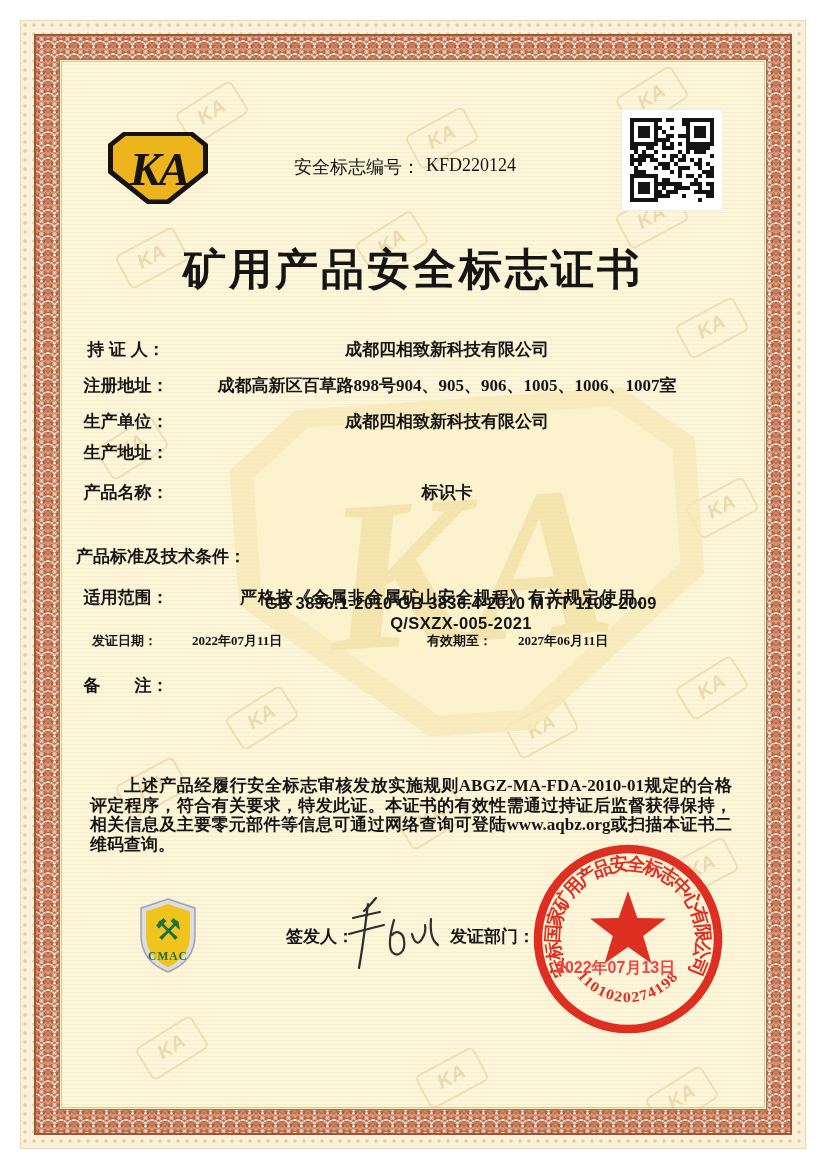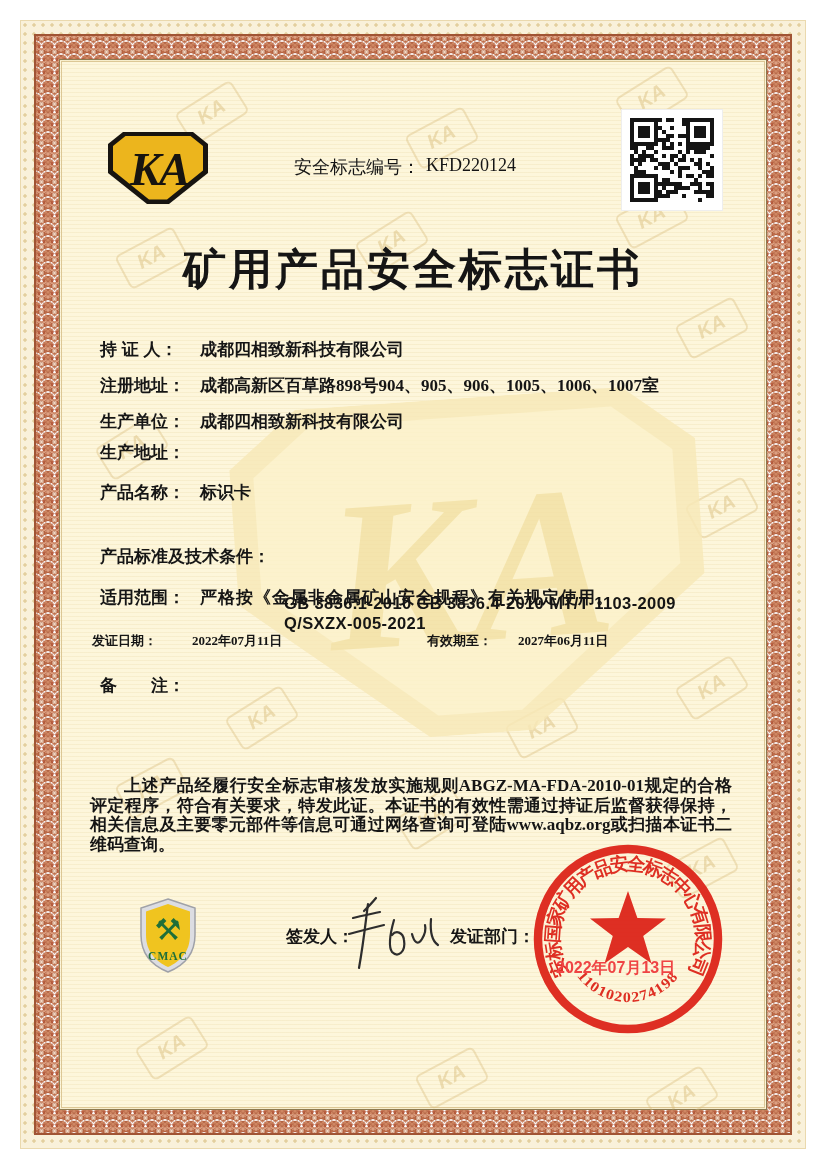--- a/index.html
+++ b/index.html
@@ -26,21 +26,21 @@
   .wm-card{position:absolute;width:62px;height:34px;border:2px solid rgba(216,186,120,.38);border-radius:6px;
            color:rgba(216,186,120,.45);font:italic 700 20px/30px "Liberation Sans",sans-serif;text-align:center;}
   .big-wm{position:absolute;left:235px;top:398px;z-index:2;opacity:.8;transform:rotate(-4deg);}
   
   .abs{position:absolute;z-index:10;}
   .ka-badge{left:108px;top:132px;}
   .certno{left:250px;top:155px;font-size:18px;display:flex;gap:6px;margin-left:44px;}
   .certno .v{font-family:"Liberation Serif",serif;}
   .qr{left:622px;top:110px;width:100px;height:100px;background:#ffffff;box-shadow:0 0 0 1px #eee;}
   .title{left:0;top:241px;width:826px;text-align:center;font-size:43px;font-weight:700;letter-spacing:3px;}
-  .row{left:100px;width:642px;display:flex;align-items:flex-start;font-weight:700;font-size:17px;line-height:20px;}
+  .row{left:76px;width:642px;display:flex;align-items:flex-start;font-weight:700;font-size:17px;line-height:20px;text-align:center;}
   .row .lab{flex:0 0 100px;font-family:"Liberation Sans",sans-serif;white-space:nowrap;}
   .row .val{flex:1;}
   .row.long .lab{flex:0 0 auto;}
   .row.long .val{width:402px;flex:0 0 auto;margin-left:14px;word-break:break-all;
                  font-family:"Liberation Sans",sans-serif;font-size:16.5px;letter-spacing:.4px;margin-top:46px;}
   .sansval{font-family:"Liberation Sans",sans-serif;}
   .dates{font-weight:700;font-size:13px;}
   .statement{left:90px;top:776px;width:642px;font-size:17px;font-weight:700;line-height:19.5px;
              text-indent:2em;text-align:justify;}
   .siglab{font-weight:700;font-size:17px;font-family:"Liberation Sans",sans-serif;}

